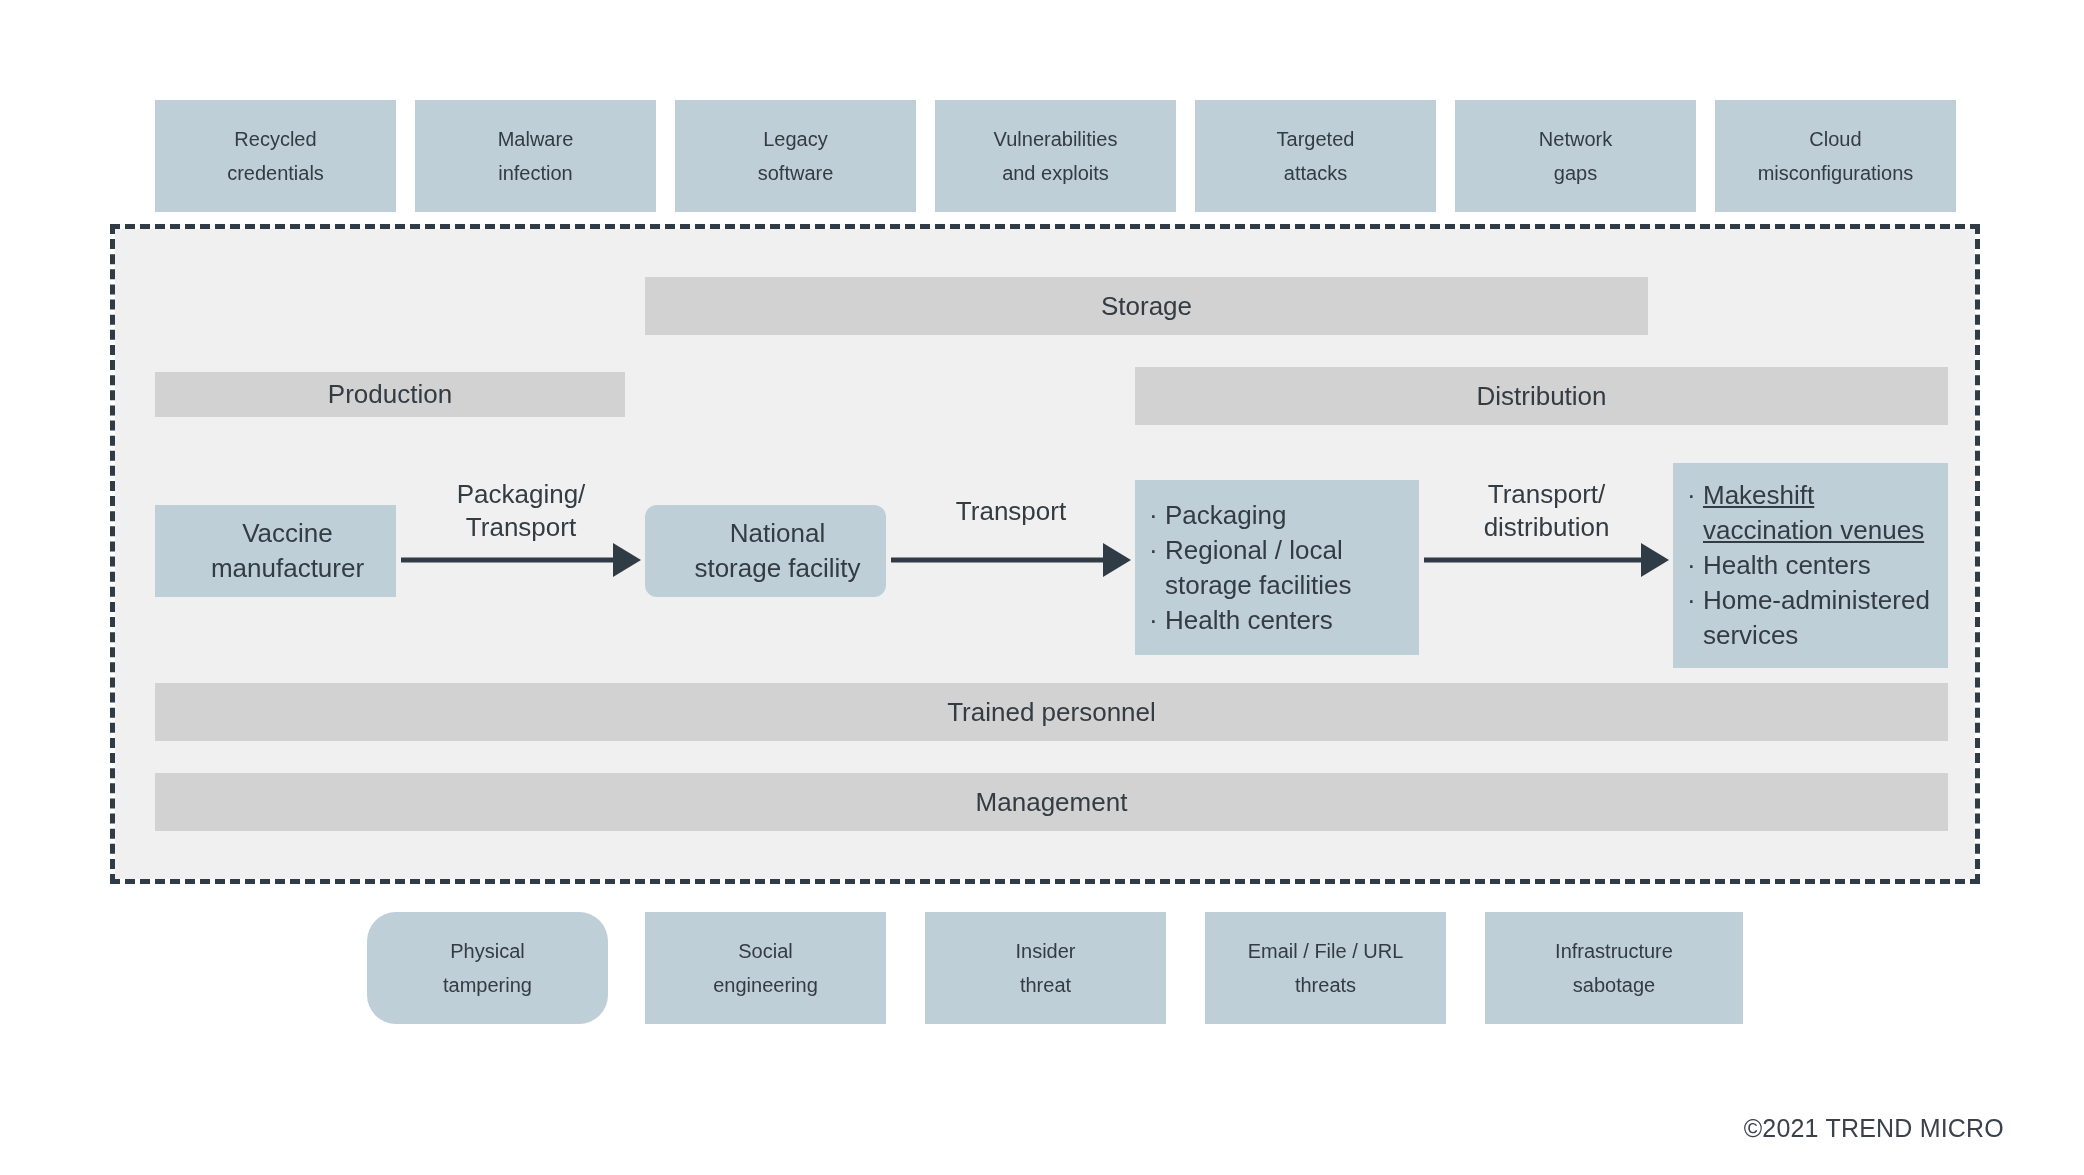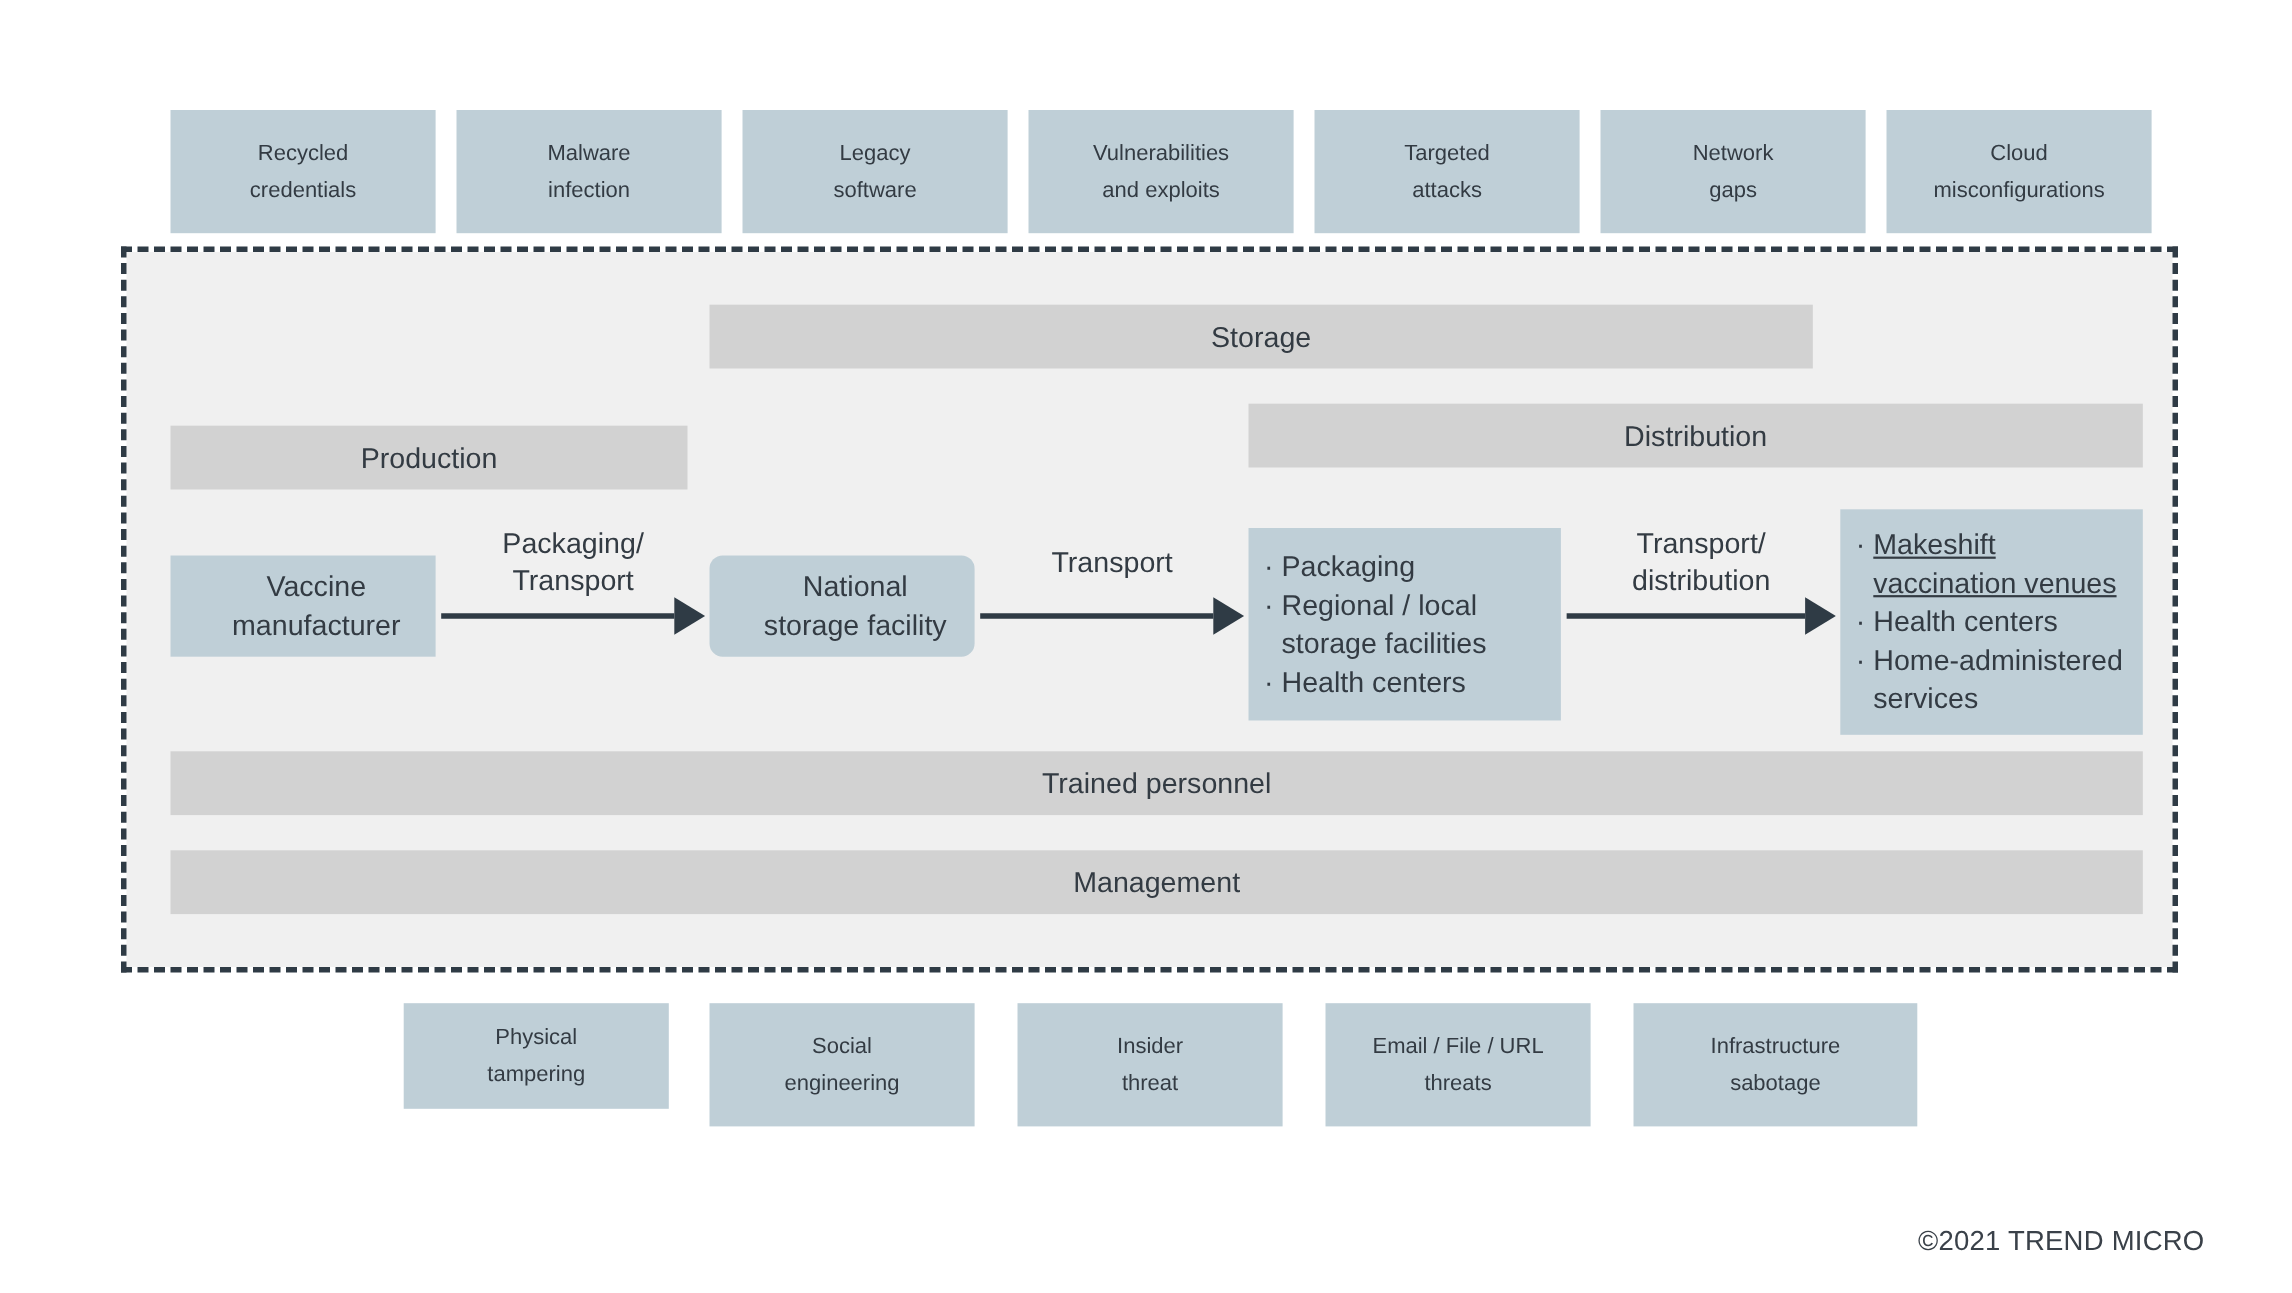--- a/index.html
+++ b/index.html
@@ -150,21 +150,21 @@
       <div class="threat-box" style="left: 1715px; top: 100px; width: 241px; height: 112px;"><span>Cloud
 misconfigurations</span></div>
     </div>
 
   <div id="inner-panel"></div>
   <div id="dashed-container"></div>
 
   <div class="band" id="band-storage" style="left: 645px; top: 277px; width: 1003px; height: 58px;">
     <span>Storage</span>
   </div>
-  <div class="band" id="band-production" style="left: 155px; top: 387px; width: 470px; height: 58px;">
+  <div class="band" id="band-production" style="left: 155px; top: 372px; width: 470px; height: 45px;">
     <span>Production</span>
   </div>
   <div class="band" id="band-distribution" style="left: 1135px; top: 367px; width: 813px; height: 58px;">
     <span>Distribution</span>
   </div>
   <div class="band" id="band-trained-personnel" style="left: 155px; top: 683px; width: 1793px; height: 58px;">
     <span>Trained personnel</span>
   </div>
   <div class="band" id="band-management" style="left: 155px; top: 773px; width: 1793px; height: 58px;">
     <span>Management</span>
@@ -219,21 +219,21 @@
       <div class="arrow-label" style="left: 891px; top: 495px; width: 240px;">Transport</div>
       <svg class="arrow-svg" width="245" height="46" viewBox="0 0 245 46" style="left: 1424px; top: 537px;">
         <line x1="0" y1="23" x2="217" y2="23" stroke="#2f3b45" stroke-width="5"></line>
         <polygon points="217,6 245,23 217,40" fill="#2f3b45"></polygon>
       </svg>
       <div class="arrow-label" style="left: 1424px; top: 478px; width: 245px;">Transport/
 distribution</div>
     </div>
 
   <div id="bottom-threat-row">
-      <div class="threat-box" style="left: 367px; top: 912px; width: 241px; height: 96px;"><span>Physical
+      <div class="threat-box" style="left: 367px; top: 912px; width: 241px; height: 112px; border-radius: 29px;"><span>Physical
 tampering</span></div>
       <div class="threat-box" style="left: 645px; top: 912px; width: 241px; height: 112px;"><span>Social
 engineering</span></div>
       <div class="threat-box" style="left: 925px; top: 912px; width: 241px; height: 112px;"><span>Insider
 threat</span></div>
       <div class="threat-box" style="left: 1205px; top: 912px; width: 241px; height: 112px;"><span>Email / File / URL
 threats</span></div>
       <div class="threat-box" style="left: 1485px; top: 912px; width: 258px; height: 112px;"><span>Infrastructure
 sabotage</span></div>
     </div>

